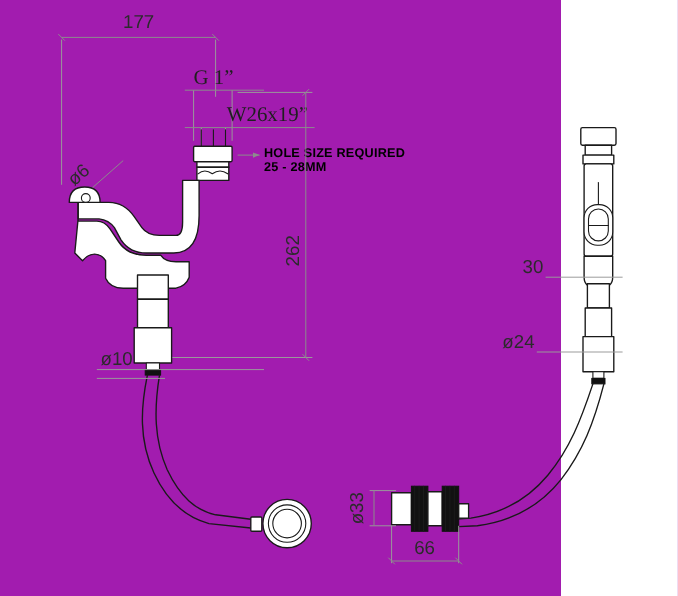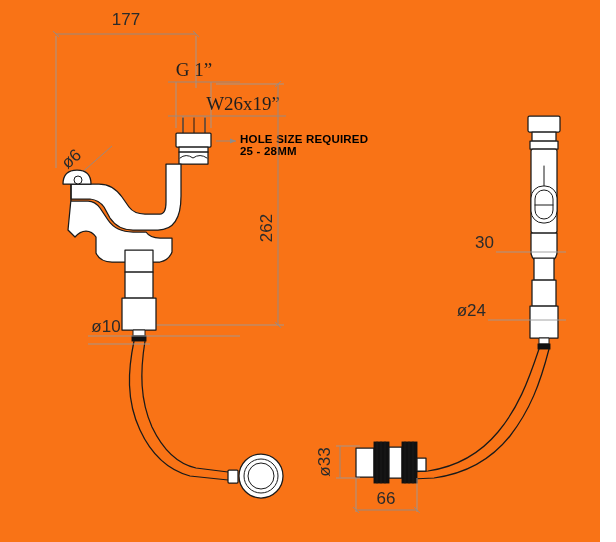--- a/index.html
+++ b/index.html
@@ -9,23 +9,23 @@
     background: #ffffff;
   }
   body {
     width: 616px;
     height: 542px;
     overflow: hidden;
     font-family: "Liberation Sans", sans-serif;
   }
   #drawing-root {
     position: relative;
-    width: 600px;
+    width: 510px;
     height: 542px;
-    background: #f97316;
+    background: #a21caf;
   }
   svg#tech-drawing {
     display: block;
     width: 616px;
     height: 542px;
   }
   .part-line {
     fill: none;
     stroke: #1a1a1a;
     stroke-width: 1.25;

